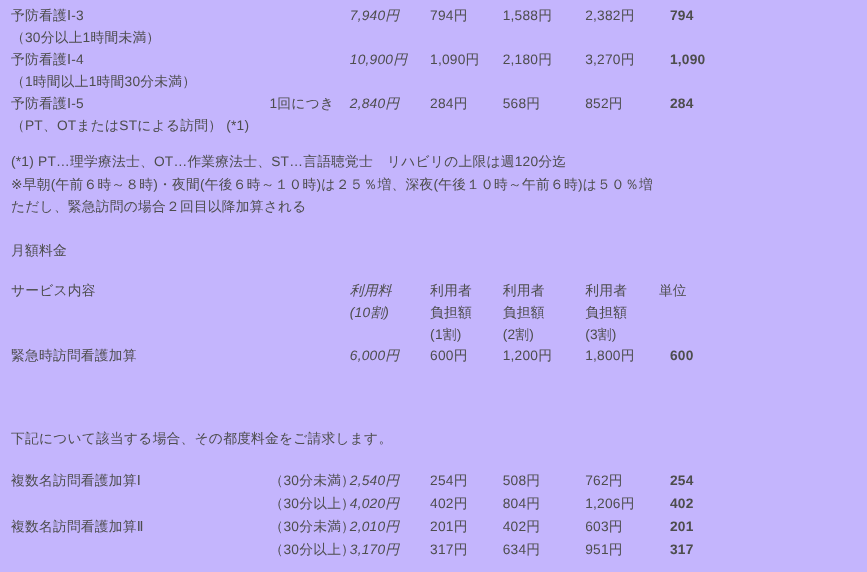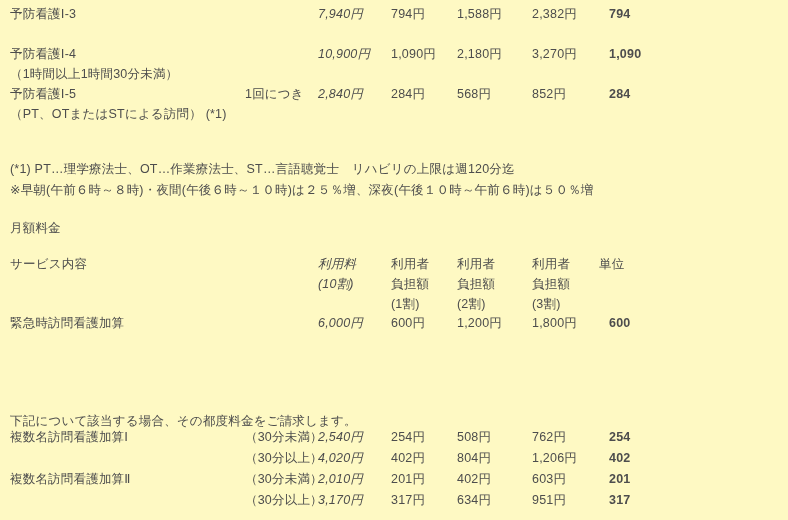--- a/index.html
+++ b/index.html
@@ -1,46 +1,49 @@
 <!DOCTYPE html>
 <html lang="ja"><head>
 <meta charset="utf-8">
 <style>
   html,body{margin:0;padding:0;}
   body{
     width:788px;height:520px;background:#ffffff;
     font-family:"Liberation Sans","DejaVu Sans",sans-serif;
     font-size:12.5px;color:#4d4d4d;letter-spacing:0.2px;
   }
-  .doc{position:relative;width:788px;height:520px;overflow:hidden;background:#fef9c3;}
+  .doc{position:relative;width:788px;height:520px;overflow:hidden;background:#c4b5fd;}
   .line{position:absolute;left:0;width:788px;height:20px;line-height:20px;white-space:nowrap;}
   .cell{position:absolute;top:0;height:20px;}
   .c-name {left:10px;}
   .c-qual {left:245px;}
   .c-price{left:318px;font-style:italic;}
   .c-b1   {left:391px;}
   .c-b2   {left:457px;}
   .c-b3   {left:532px;}
   .c-units{left:609px;width:70px;text-align:left;font-weight:bold;}
   .c-units-h{left:599px;}
-  .note{left:10px;width:770px;margin-top:22px;}
+  .note{left:10px;width:770px;}
   .title{left:10px;}
 </style>
 </head>
 <body>
 
 <div class="doc">
 
   <div class="line" style="top:4px">
     <span class="cell c-name">予防看護Ⅰ-3</span>
     <span class="cell c-price">7,940円</span>
     <span class="cell c-b1">794円</span>
     <span class="cell c-b2">1,588円</span>
     <span class="cell c-b3">2,382円</span>
     <span class="cell c-units">794</span>
+  </div>
+  <div class="line" style="top:24px">
+    <span class="cell c-name">（30分以上1時間未満）</span>
   </div>
 
   <div class="line" style="top:44px">
     <span class="cell c-name">予防看護Ⅰ-4</span>
     <span class="cell c-price">10,900円</span>
     <span class="cell c-b1">1,090円</span>
     <span class="cell c-b2">2,180円</span>
     <span class="cell c-b3">3,270円</span>
     <span class="cell c-units">1,090</span>
   </div>
@@ -59,20 +62,23 @@
   </div>
   <div class="line" style="top:104px">
     <span class="cell c-name">（PT、OTまたはSTによる訪問） (*1)</span>
   </div>
 
   <div class="line" style="top:137px">
     <span class="cell note">(*1) PT…理学療法士、OT…作業療法士、ST…言語聴覚士　リハビリの上限は週120分迄</span>
   </div>
   <div class="line" style="top:158px">
     <span class="cell note">※早朝(午前６時～８時)・夜間(午後６時～１０時)は２５％増、深夜(午後１０時～午前６時)は５０％増</span>
+  </div>
+  <div class="line" style="top:178px">
+    <span class="cell note">ただし、緊急訪問の場合２回目以降加算される</span>
   </div>
 
   <div class="line" style="top:218px">
     <span class="cell title">月額料金</span>
   </div>
 
   <div class="line" style="top:254px">
     <span class="cell c-name">サービス内容</span>
     <span class="cell c-price">利用料</span>
     <span class="cell c-b1">利用者</span>

